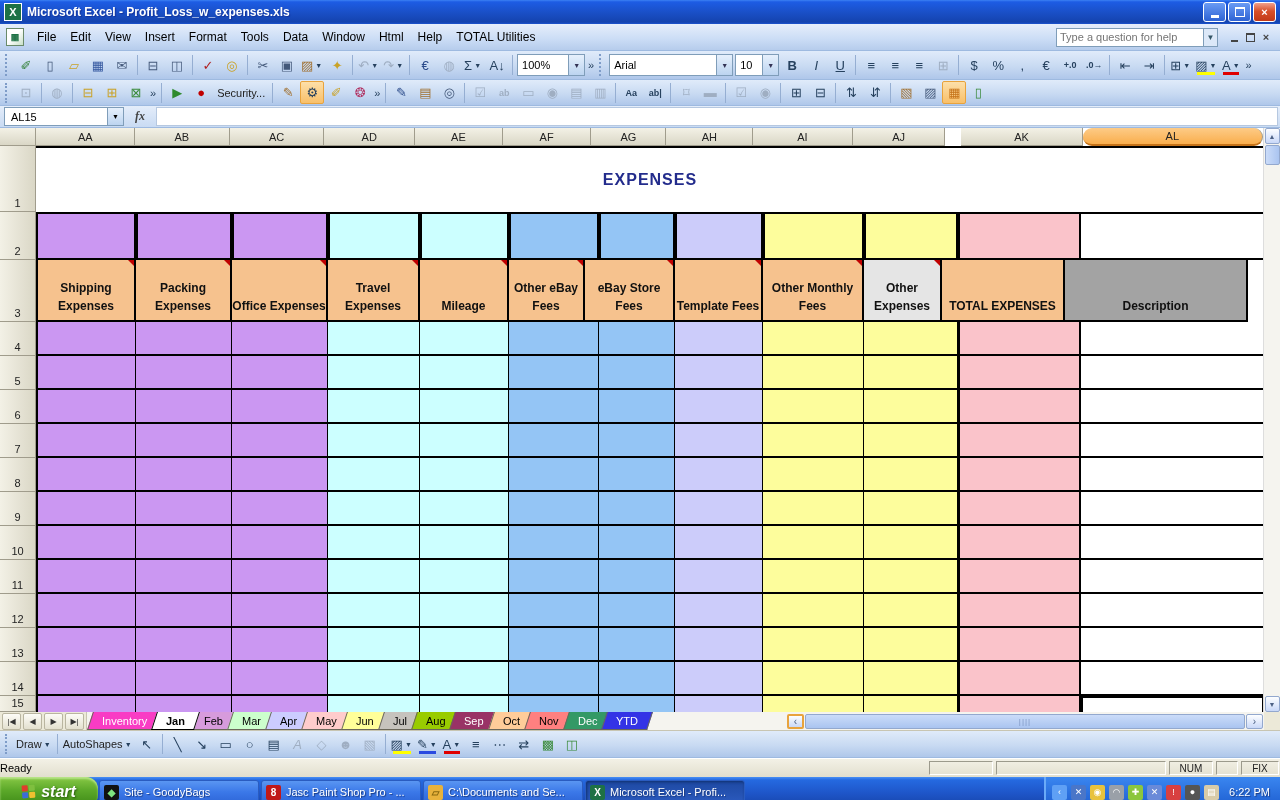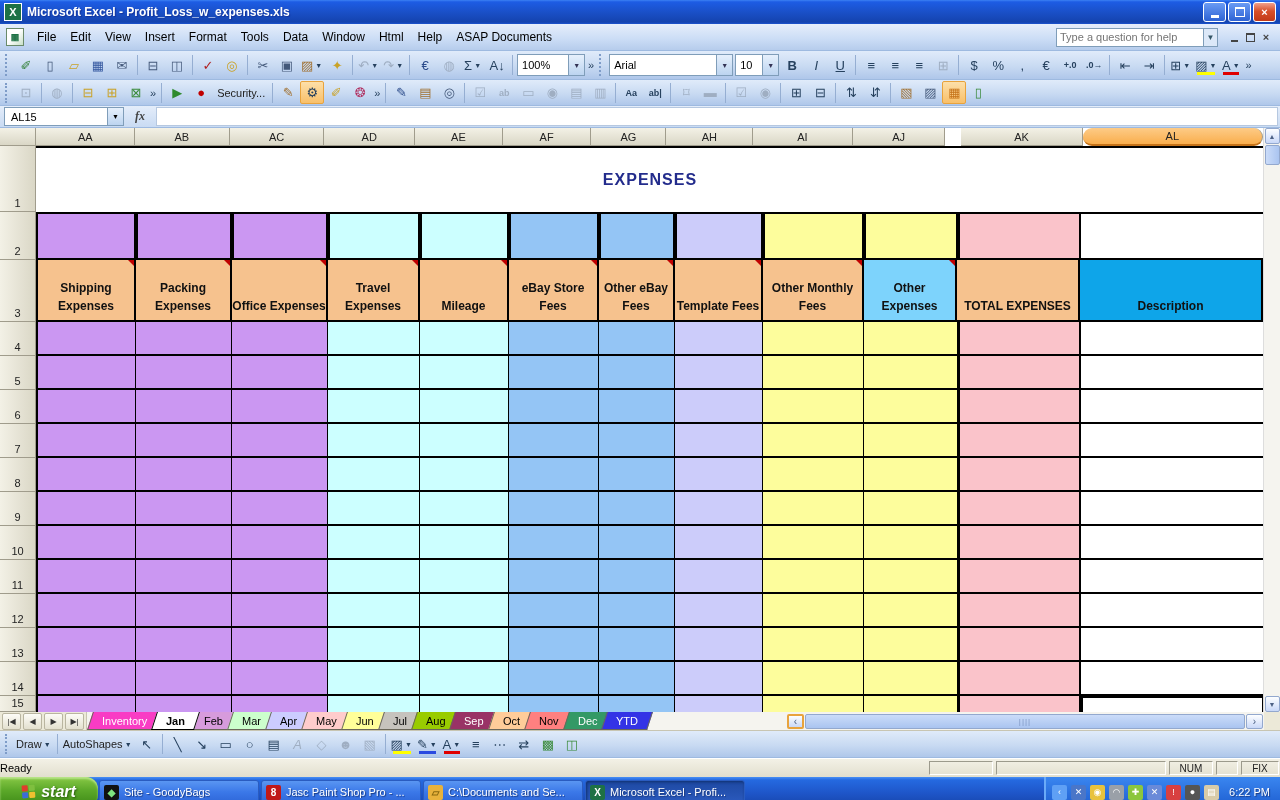--- a/index.html
+++ b/index.html
@@ -178,21 +178,21 @@
         <div class="menuitem">File</div>
         <div class="menuitem">Edit</div>
         <div class="menuitem">View</div>
         <div class="menuitem">Insert</div>
         <div class="menuitem">Format</div>
         <div class="menuitem">Tools</div>
         <div class="menuitem">Data</div>
         <div class="menuitem">Window</div>
         <div class="menuitem">Html</div>
         <div class="menuitem">Help</div>
-        <div class="menuitem">ASAP Documents</div>
+        <div class="menuitem">TOTAL Utilities</div>
       </div>
     <div class="qbox">
       <input placeholder="Type a question for help" style="">
       <div class="dd">▼</div>
     </div>
     <div class="mwc">
       <span>
           <span class="mb"></span>
         </span>
       <span>
@@ -538,44 +538,44 @@
             <span class="tri"></span>
           </div>
           <div class="cell r3cell" style="width: 92px; height: 62px; background: rgb(246, 194, 142);">
             <span>Travel Expenses</span>
             <span class="tri"></span>
           </div>
           <div class="cell r3cell" style="width: 89px; height: 62px; background: rgb(246, 194, 142);">
             <span>Mileage</span>
             <span class="tri"></span>
           </div>
+          <div class="cell r3cell" style="width: 76px; height: 62px; background: rgb(246, 194, 142);">
+            <span>Other eBay Fees</span>
+            <span class="tri"></span>
+          </div>
           <div class="cell r3cell" style="width: 90px; height: 62px; background: rgb(246, 194, 142);">
             <span>eBay Store Fees</span>
             <span class="tri"></span>
           </div>
-          <div class="cell r3cell" style="width: 76px; height: 62px; background: rgb(246, 194, 142);">
-            <span>Other eBay Fees</span>
-            <span class="tri"></span>
-          </div>
           <div class="cell r3cell" style="width: 88px; height: 62px; background: rgb(246, 194, 142);">
             <span>Template Fees</span>
             <span class="tri"></span>
           </div>
           <div class="cell r3cell" style="width: 101px; height: 62px; background: rgb(246, 194, 142);">
             <span>Other Monthly Fees</span>
             <span class="tri"></span>
           </div>
-          <div class="cell r3cell" style="width: 93px; height: 62px; background: #7dd3fc; align-items: flex-end;">
+          <div class="cell r3cell" style="width: 78px; height: 62px; background: #e5e5e5; align-items: flex-end;">
             <span>Other Expenses</span>
             <span class="tri"></span>
           </div>
           <div class="cell r3cell" style="width: 123px; height: 62px; background: rgb(246, 194, 142);">
             <span>TOTAL EXPENSES</span>
           </div>
-          <div class="cell r3cell" style="width: 183px; height: 62px; background: #0ea5e9;">
+          <div class="cell r3cell" style="width: 183px; height: 62px; background: #a3a3a3;">
             <span>Description</span>
           </div>
         </div>
         <div class="grow">
           <div class="gutter" style="height: 34px;">4</div>
           <div class="cell dcell first" style="width: 100px; height: 34px; background: rgb(203, 151, 242);"></div>
           <div class="cell dcell" style="width: 96px; height: 34px; background: rgb(203, 151, 242);"></div>
           <div class="cell dcell" style="width: 96px; height: 34px; background: rgb(203, 151, 242);"></div>
           <div class="cell dcell" style="width: 92px; height: 34px; background: rgb(204, 255, 255);"></div>
           <div class="cell dcell" style="width: 89px; height: 34px; background: rgb(204, 255, 255);"></div>

